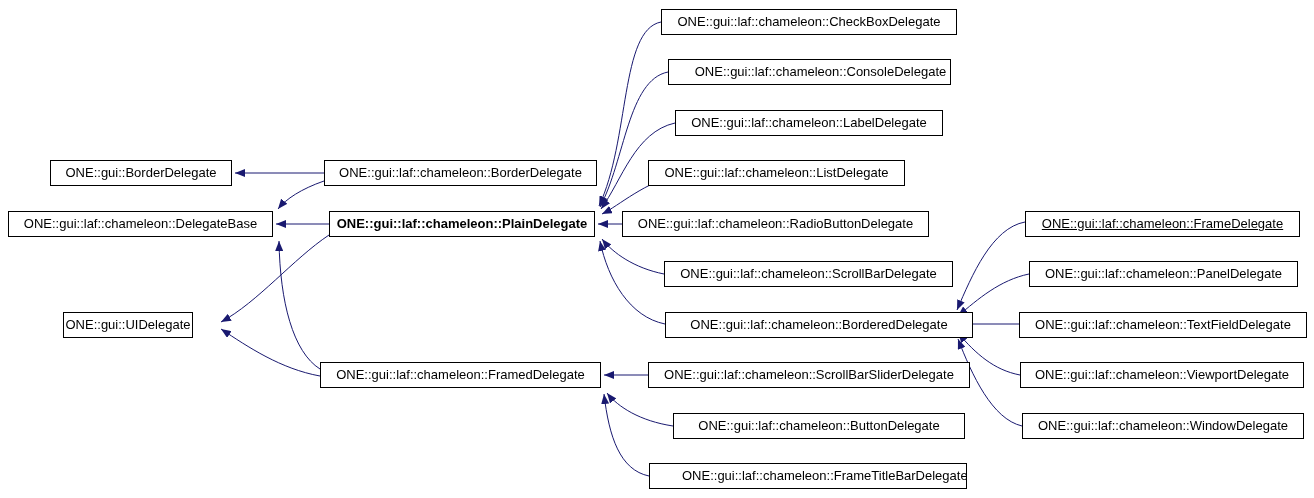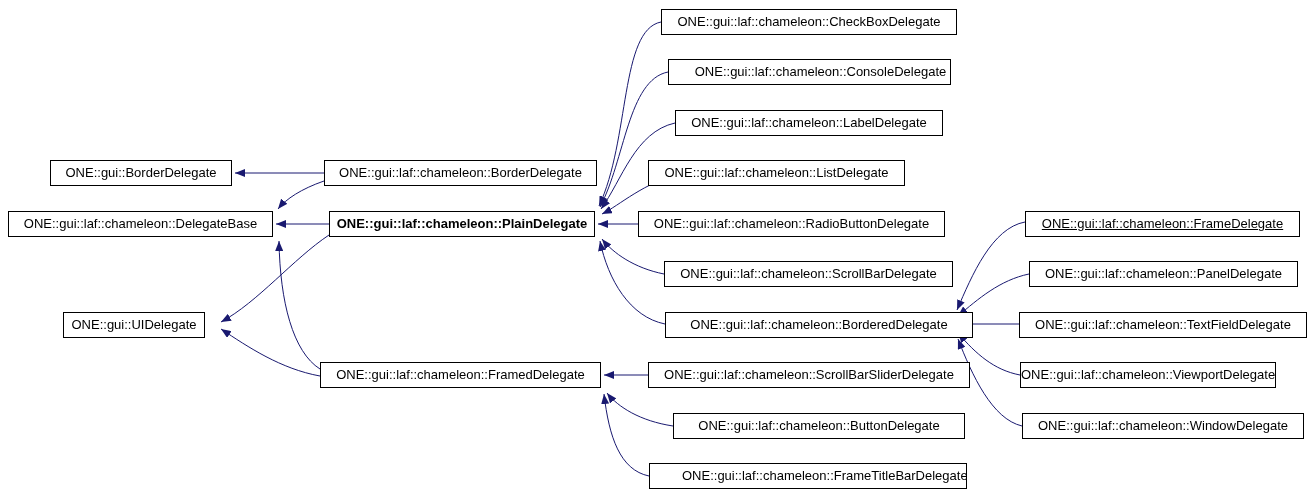--- a/index.html
+++ b/index.html
@@ -72,33 +72,33 @@
         <path d="M 1025,222 C 992,228 972,275 957,310" class="edge" marker-end="url(#arrow)"></path>
         <path d="M 1029,274 C 1000,280 978,299 958,316" class="edge" marker-end="url(#arrow)"></path>
         <path d="M 1019,324 L 956,324" class="edge" marker-end="url(#arrow)"></path>
         <path d="M 1020,375 C 994,370 976,354 958,333" class="edge" marker-end="url(#arrow)"></path>
         <path d="M 1022,426 C 992,419 972,375 958,339" class="edge" marker-end="url(#arrow)"></path>
       </g>
   </svg>
   <div>
       <div class="node" style="left: 50px; top: 160px; width: 182px;">ONE::gui::BorderDelegate</div>
       <div class="node" style="left: 8px; top: 211px; width: 265px;">ONE::gui::laf::chameleon::DelegateBase</div>
-      <div class="node" style="left: 63px; top: 312px; width: 142px;">ONE::gui::UIDelegate</div>
+      <div class="node" style="left: 63px; top: 312px; width: 130px;">ONE::gui::UIDelegate</div>
       <div class="node" style="left: 324px; top: 160px; width: 273px;">ONE::gui::laf::chameleon::BorderDelegate</div>
       <div class="node" style="left: 329px; top: 211px; width: 266px; font-weight: bold;">ONE::gui::laf::chameleon::PlainDelegate</div>
       <div class="node" style="left: 320px; top: 362px; width: 281px;">ONE::gui::laf::chameleon::FramedDelegate</div>
       <div class="node" style="left: 661px; top: 9px; width: 296px;">ONE::gui::laf::chameleon::CheckBoxDelegate</div>
       <div class="node" style="left: 668px; top: 59px; width: 283px; padding-left: 22px;">ONE::gui::laf::chameleon::ConsoleDelegate</div>
       <div class="node" style="left: 675px; top: 110px; width: 268px;">ONE::gui::laf::chameleon::LabelDelegate</div>
       <div class="node" style="left: 648px; top: 160px; width: 257px;">ONE::gui::laf::chameleon::ListDelegate</div>
-      <div class="node" style="left: 638px; top: 211px; width: 307px;">ONE::gui::laf::chameleon::RadioButtonDelegate</div>
+      <div class="node" style="left: 622px; top: 211px; width: 307px;">ONE::gui::laf::chameleon::RadioButtonDelegate</div>
       <div class="node" style="left: 664px; top: 261px; width: 289px;">ONE::gui::laf::chameleon::ScrollBarDelegate</div>
       <div class="node" style="left: 665px; top: 312px; width: 308px;">ONE::gui::laf::chameleon::BorderedDelegate</div>
       <div class="node" style="left: 648px; top: 362px; width: 322px;">ONE::gui::laf::chameleon::ScrollBarSliderDelegate</div>
       <div class="node" style="left: 673px; top: 413px; width: 292px;">ONE::gui::laf::chameleon::ButtonDelegate</div>
       <div class="node" style="left: 649px; top: 463px; width: 318px; padding-left: 32px;">ONE::gui::laf::chameleon::FrameTitleBarDelegate</div>
       <div class="node" style="left: 1025px; top: 211px; width: 275px; text-decoration: underline;">ONE::gui::laf::chameleon::FrameDelegate</div>
       <div class="node" style="left: 1029px; top: 261px; width: 269px;">ONE::gui::laf::chameleon::PanelDelegate</div>
       <div class="node" style="left: 1019px; top: 312px; width: 288px;">ONE::gui::laf::chameleon::TextFieldDelegate</div>
-      <div class="node" style="left: 1020px; top: 362px; width: 256px;">ONE::gui::laf::chameleon::ViewportDelegate</div>
+      <div class="node" style="left: 1020px; top: 362px; width: 284px;">ONE::gui::laf::chameleon::ViewportDelegate</div>
       <div class="node" style="left: 1022px; top: 413px; width: 282px;">ONE::gui::laf::chameleon::WindowDelegate</div>
     </div>
 </div>
 
 </body></html>

